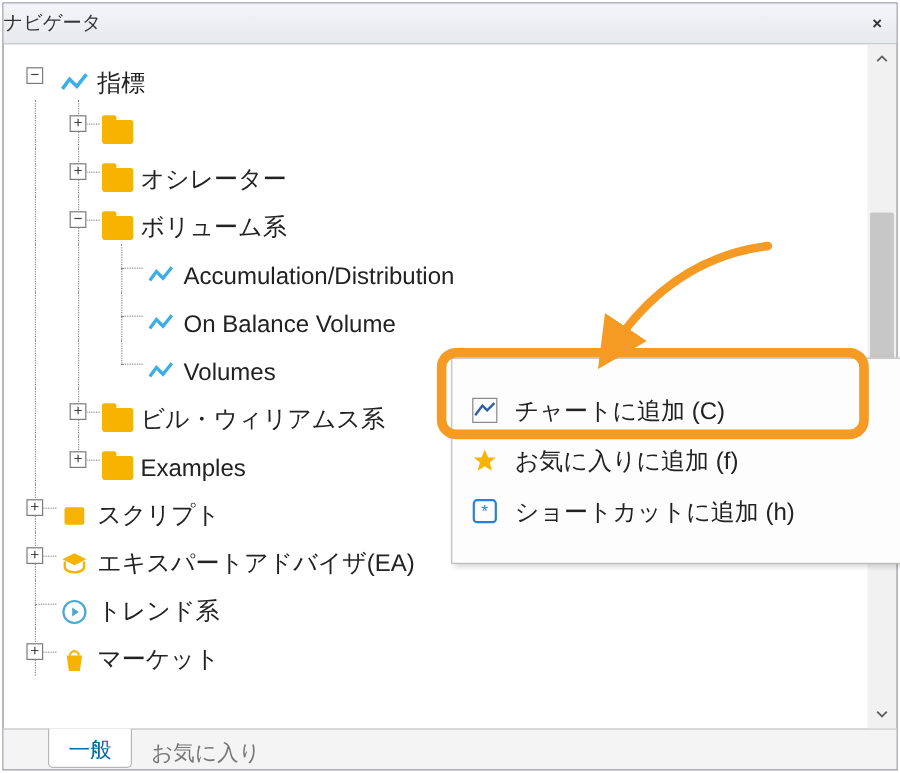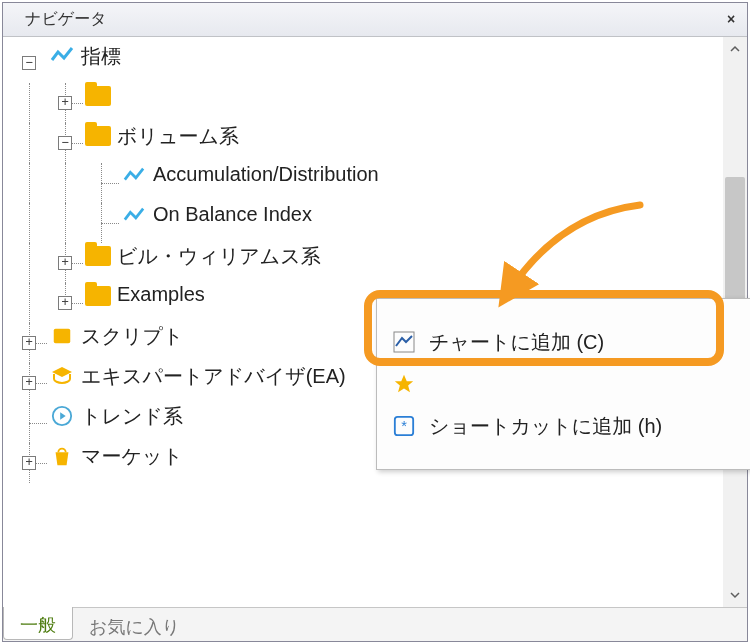--- a/index.html
+++ b/index.html
@@ -21,21 +21,21 @@
     background: #fff;
     display: flex;
     flex-direction: column;
   }
   .titlebar {
     height: 34px;
     background: linear-gradient(#f4f5f8, #e7e9ef);
     border-bottom: 1px solid #c0c2c6;
     display: flex;
     align-items: center;
-    padding: 0 6px 0 22px;
+    padding: 0 6px 0 0;
     font-size: 16px;
     color: #333;
   }
   .titlebar .title { flex: 1; }
   .titlebar .close {
     width: 20px; height: 20px;
     text-align: center;
     line-height: 18px;
     color: #333;
     cursor: pointer;
@@ -51,21 +51,21 @@
   }
 
   .tree {
     position: absolute;
     left: 8px; top: 6px; right: 30px; bottom: 4px;
     font-size: 20px;
     color: #222;
   }
   .row {
     display: flex;
-    align-items: flex-start;
+    align-items: flex-end;
     height: 40px;
     white-space: nowrap;
   }
   
   .ind {
     width: 36px;
     height: 40px;
     display: flex;
     align-items: center;
     justify-content: center;
@@ -188,26 +188,27 @@
     background: #f4f4f4;
   }
   .tab {
     padding: 4px 16px 0;
     display: flex;
     align-items: center;
     color: #777;
   }
   .tab.active {
     background: #fff;
-    color: #4d7c0f;
+    color: #0369a1;
     border: 1px solid #b8b8b8;
     border-top: none;
     position: relative;
     top: -1px;
     border-radius: 0 0 4px 4px;
+    margin-left: 37px;
   }
 
   
   .ctxmenu {
     position: absolute;
     left: 376px;
     top: 298px;
     width: 380px;
     background: #fdfdfd;
     border: 1px solid #bcbcbc;
@@ -282,20 +283,30 @@
       <div class="row">
         <span class="ind vline"></span>
         <span class="ind tee">
             <span class="expander plus"></span>
           </span>
         <span class="ico">
             <span class="folder"></span>
           </span>
       </div>
 
+      <div class="row">
+        <span class="ind vline"></span>
+        <span class="ind tee">
+            <span class="expander plus"></span>
+          </span>
+        <span class="ico">
+            <span class="folder"></span>
+          </span>
+        <span class="label">オシレーター</span>
+      </div>
 
       <div class="row">
         <span class="ind vline"></span>
         <span class="ind tee">
             <span class="expander minus"></span>
           </span>
         <span class="ico">
             <span class="folder"></span>
           </span>
         <span class="label">ボリューム系</span>
@@ -314,21 +325,32 @@
       </div>
       <div class="row">
         <span class="ind vline"></span>
         <span class="ind vline"></span>
         <span class="ind tee"></span>
         <span class="ico">
           <svg viewBox="0 0 24 24" width="22" height="22">
               <path d="M2 16 L8 8 L14 14 L22 4" fill="none" stroke="#3aaee6" stroke-width="3"></path>
             </svg>
         </span>
-        <span class="label">On Balance Index</span>
+        <span class="label">On Balance Volume</span>
+      </div>
+      <div class="row">
+        <span class="ind vline"></span>
+        <span class="ind vline"></span>
+        <span class="ind end"></span>
+        <span class="ico">
+          <svg viewBox="0 0 24 24" width="22" height="22">
+              <path d="M2 16 L8 8 L14 14 L22 4" fill="none" stroke="#3aaee6" stroke-width="3"></path>
+            </svg>
+        </span>
+        <span class="label">Volumes</span>
       </div>
 
       <div class="row">
         <span class="ind vline"></span>
         <span class="ind tee">
             <span class="expander plus"></span>
           </span>
         <span class="ico">
             <span class="folder"></span>
           </span>
@@ -433,20 +455,21 @@
         </svg>
     </span>
     <span>チャートに追加 (C)</span>
   </div>
   <div class="ctxitem">
     <span class="ctxicon">
       <svg viewBox="0 0 24 24" width="22" height="22">
           <path d="M12 2 L15 9 L22 9 L16.5 13.5 L18.5 21 L12 17 L5.5 21 L7.5 13.5 L2 9 L9 9 Z" fill="#f6b400"></path>
         </svg>
     </span>
+    <span>お気に入りに追加 (f)</span>
   </div>
   <div class="ctxitem">
     <span class="ctxicon">
       <svg viewBox="0 0 24 24" width="22" height="22">
           <rect x="2" y="2" width="20" height="20" rx="3" fill="none" stroke="#2b7fd6" stroke-width="2"></rect>
           <text x="12" y="17" text-anchor="middle" font-size="16" fill="#2b7fd6">*</text>
         </svg>
     </span>
     <span>ショートカットに追加 (h)</span>
   </div>

